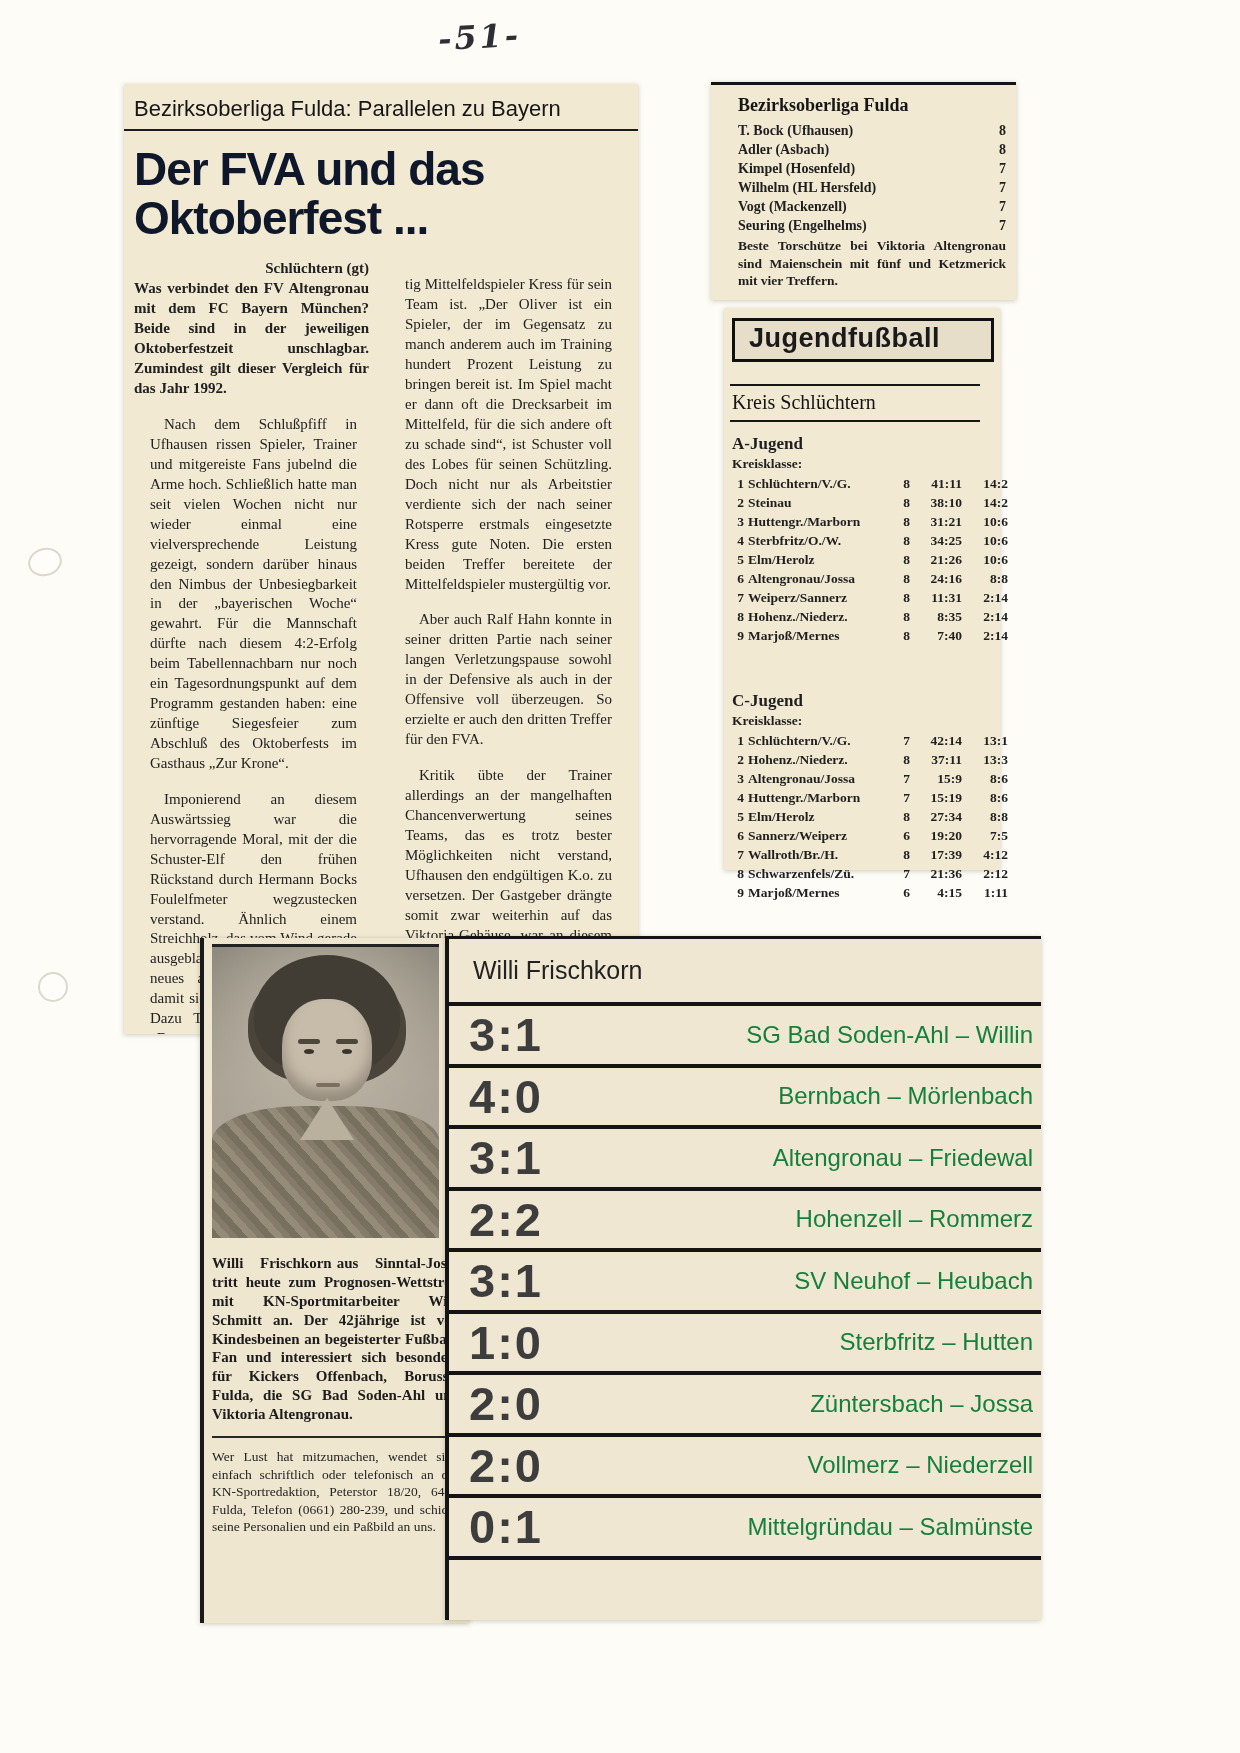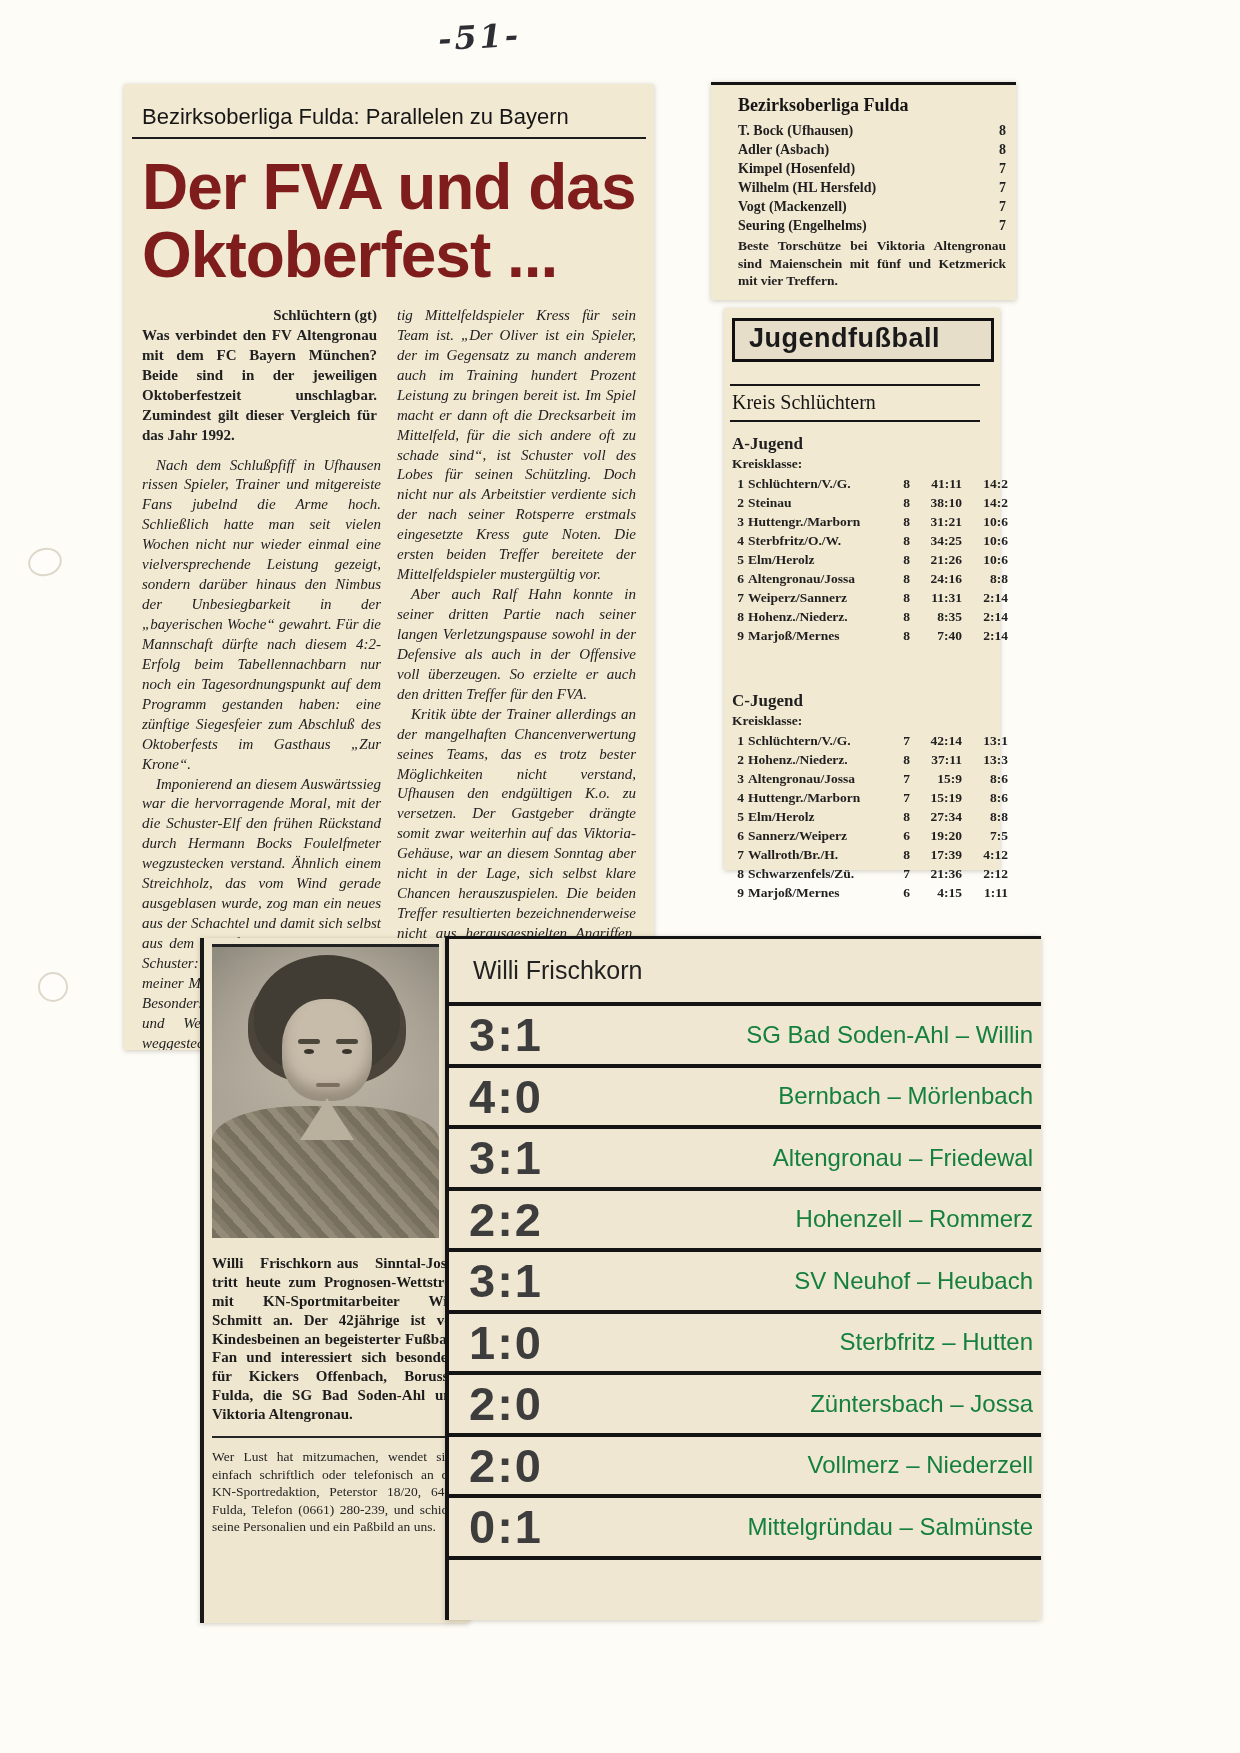--- a/index.html
+++ b/index.html
@@ -18,36 +18,36 @@
     position:absolute; left:438px; top:18px;
     font-family:"DejaVu Serif", serif; font-style:italic; font-weight:bold;
     font-size:32px; letter-spacing:3px; color:#2e2e35; transform:rotate(-3deg);
   }
   
   .punch { position:absolute; border:2px solid #ddd8ca; border-radius:50%; background:rgba(255,255,255,0.4); }
   .punch.p1 { left:28px; top:548px; width:30px; height:24px; transform:rotate(-15deg); }
   .punch.p2 { left:38px; top:972px; width:26px; height:26px; }
 
   
-  .clip-article { left:124px; top:84px; width:514px; height:950px; padding:8px; overflow:hidden; }
+  .clip-article { left:124px; top:84px; width:514px; height:950px; padding:0; overflow:hidden; }
   .kicker {
     font-family:"Liberation Sans", sans-serif; font-size:22px; color:#161616;
     margin:12px 10px 0 10px;
   }
   .kicker-rule { border-bottom:2px solid #1c1c1c; margin:7px 0 0 0; }
   .headline {
     font-family:"Liberation Sans", sans-serif; font-weight:bold;
-    font-size:64px; line-height:1.07; letter-spacing:-1px; color:#7f1d1d;
+    font-size:46px; line-height:1.07; letter-spacing:-1px; color:#0f172a;
     margin:14px 10px 16px 10px;
   }
   .article-cols { display:flex; gap:16px; padding:0 10px; }
   .acol { width:50%; font-size:15px; line-height:1.33; text-align:justify; color:#212121; }
   .dateline { text-align:right; font-weight:bold; padding-right:4px; }
   .lead { font-weight:bold; margin:0 4px 10px 0; }
-  .apara { margin:0; text-indent:14px;font-style:italic; }
+  .apara { margin:16px; text-indent:14px; }
   .apara.noindent { text-indent:0; }
 
   
   .clip-scorers { left:711px; top:82px; width:268px; padding:8px 10px 10px 27px; border-top:3px solid #141414; }
   .scorers-title { font-weight:bold; font-size:18px; margin:2px 0 5px 0; color:#161616; }
   .scorer-row { display:flex; justify-content:space-between; font-weight:bold; font-size:14px; line-height:19px; }
   .scorers-note { font-weight:bold; font-size:13.5px; line-height:17.5px; margin-top:2px; text-align:justify; }
 
   
   .clip-youth { left:724px; top:308px; width:270px; height:562px; padding:0 0 0 6px; }

